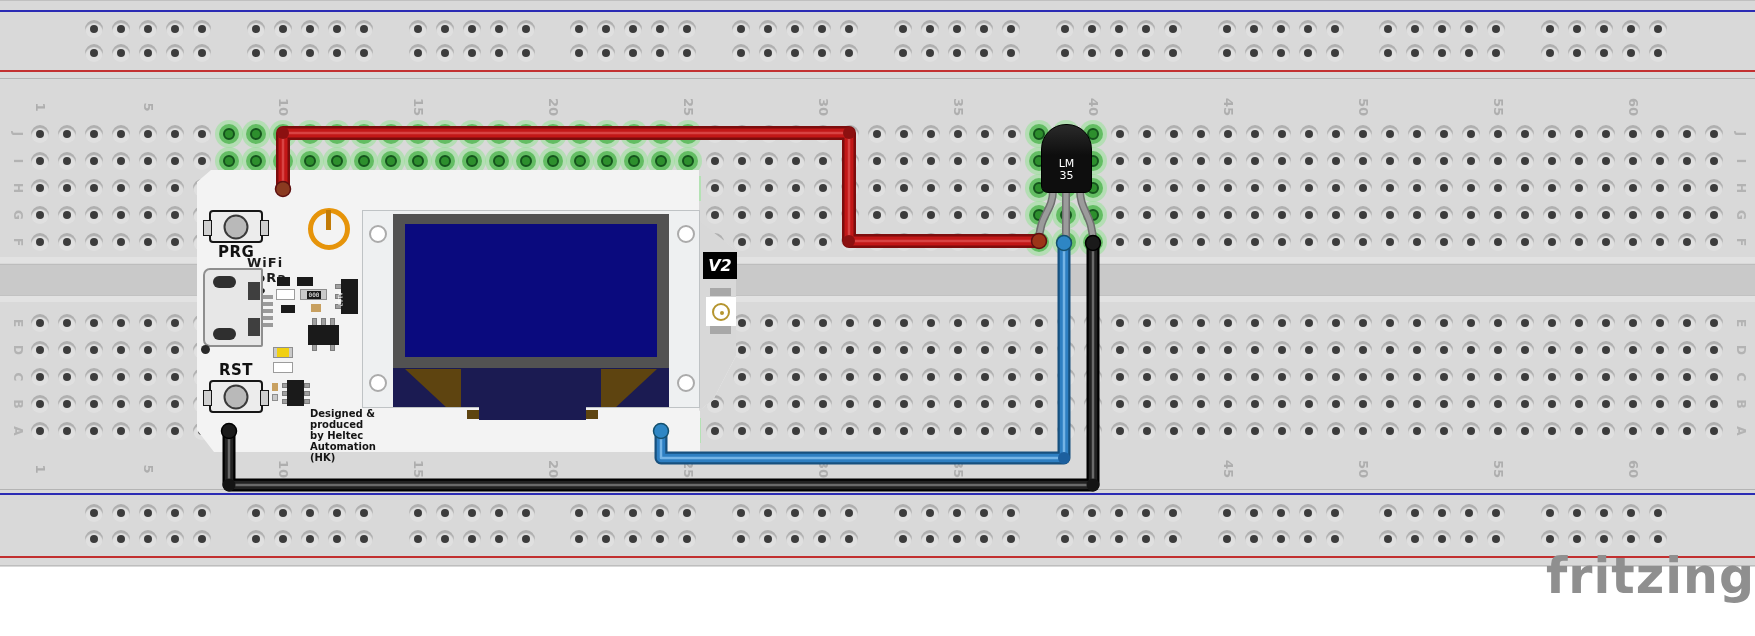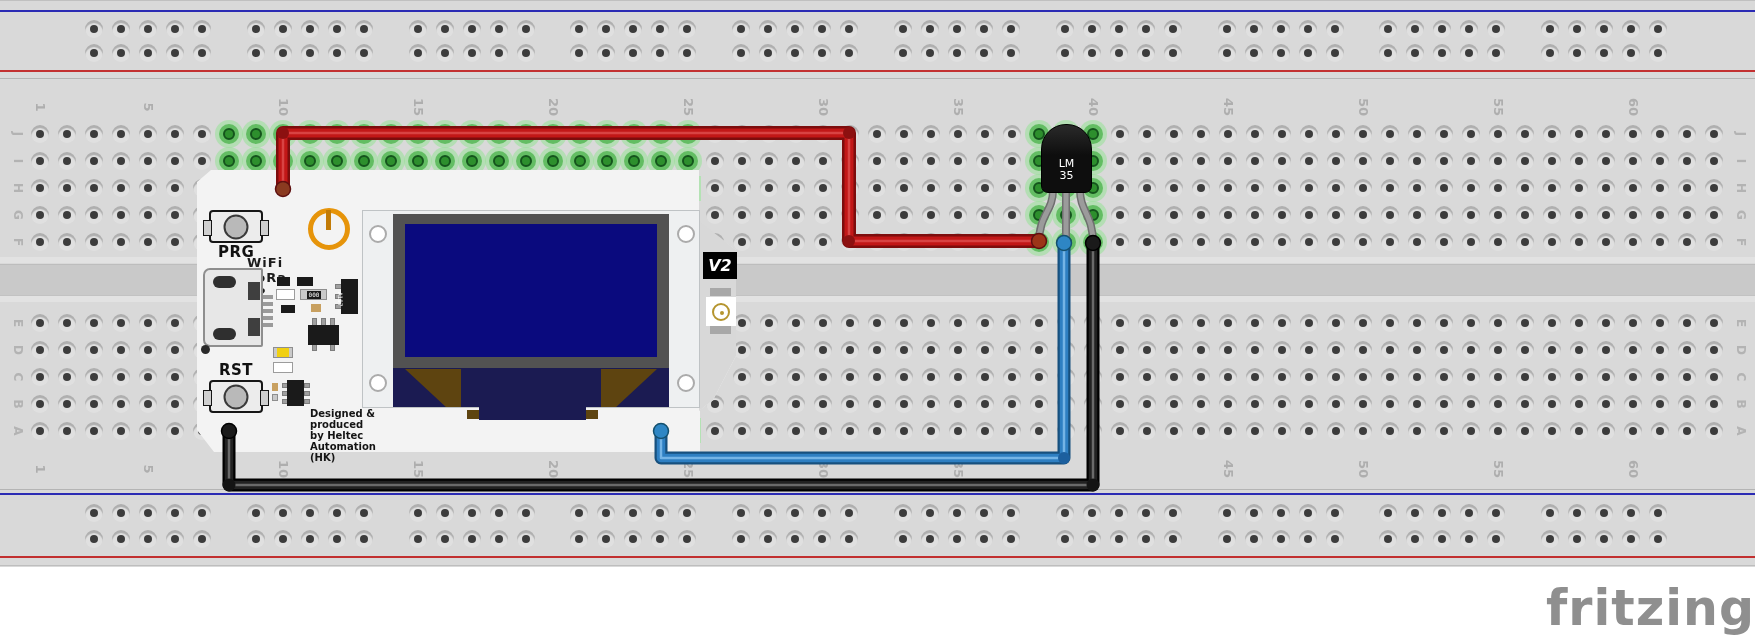--- a/index.html
+++ b/index.html
@@ -86,21 +86,21 @@
        font-family:"DejaVu Sans Mono",monospace;font-size:7.5px;font-weight:bold;white-space:nowrap;}
   .pinlabel.flip{transform:translateX(-50%) rotate(180deg);}
   
   #lm35-body{position:absolute;left:1041px;top:124px;width:51px;height:69px;
        background:linear-gradient(#2a2a2a,#0e0e0e 45%);border:1px solid #000;box-sizing:border-box;
        border-radius:25px 25px 7px 7px;color:#fff;text-align:center;
        font-size:11px;line-height:12px;padding-top:33px;}
   
   svg.overlay{position:absolute;left:0;top:0;}
   
-  #logo{position:absolute;right:0px;top:580px;color:#8f8f8f;font-weight:bold;font-size:49px;
+  #logo{position:absolute;right:0px;top:548px;color:#8f8f8f;font-weight:bold;font-size:49px;
         letter-spacing:1px;}
   .z10{z-index:10}.z30{z-index:30}.z40{z-index:40}.z45{z-index:45}
   .z50{z-index:50}.z55{z-index:55}.z60{z-index:60}
 </style>
 </head>
 <body>
 
 <div id="stage">
 
   <div id="breadboard">

